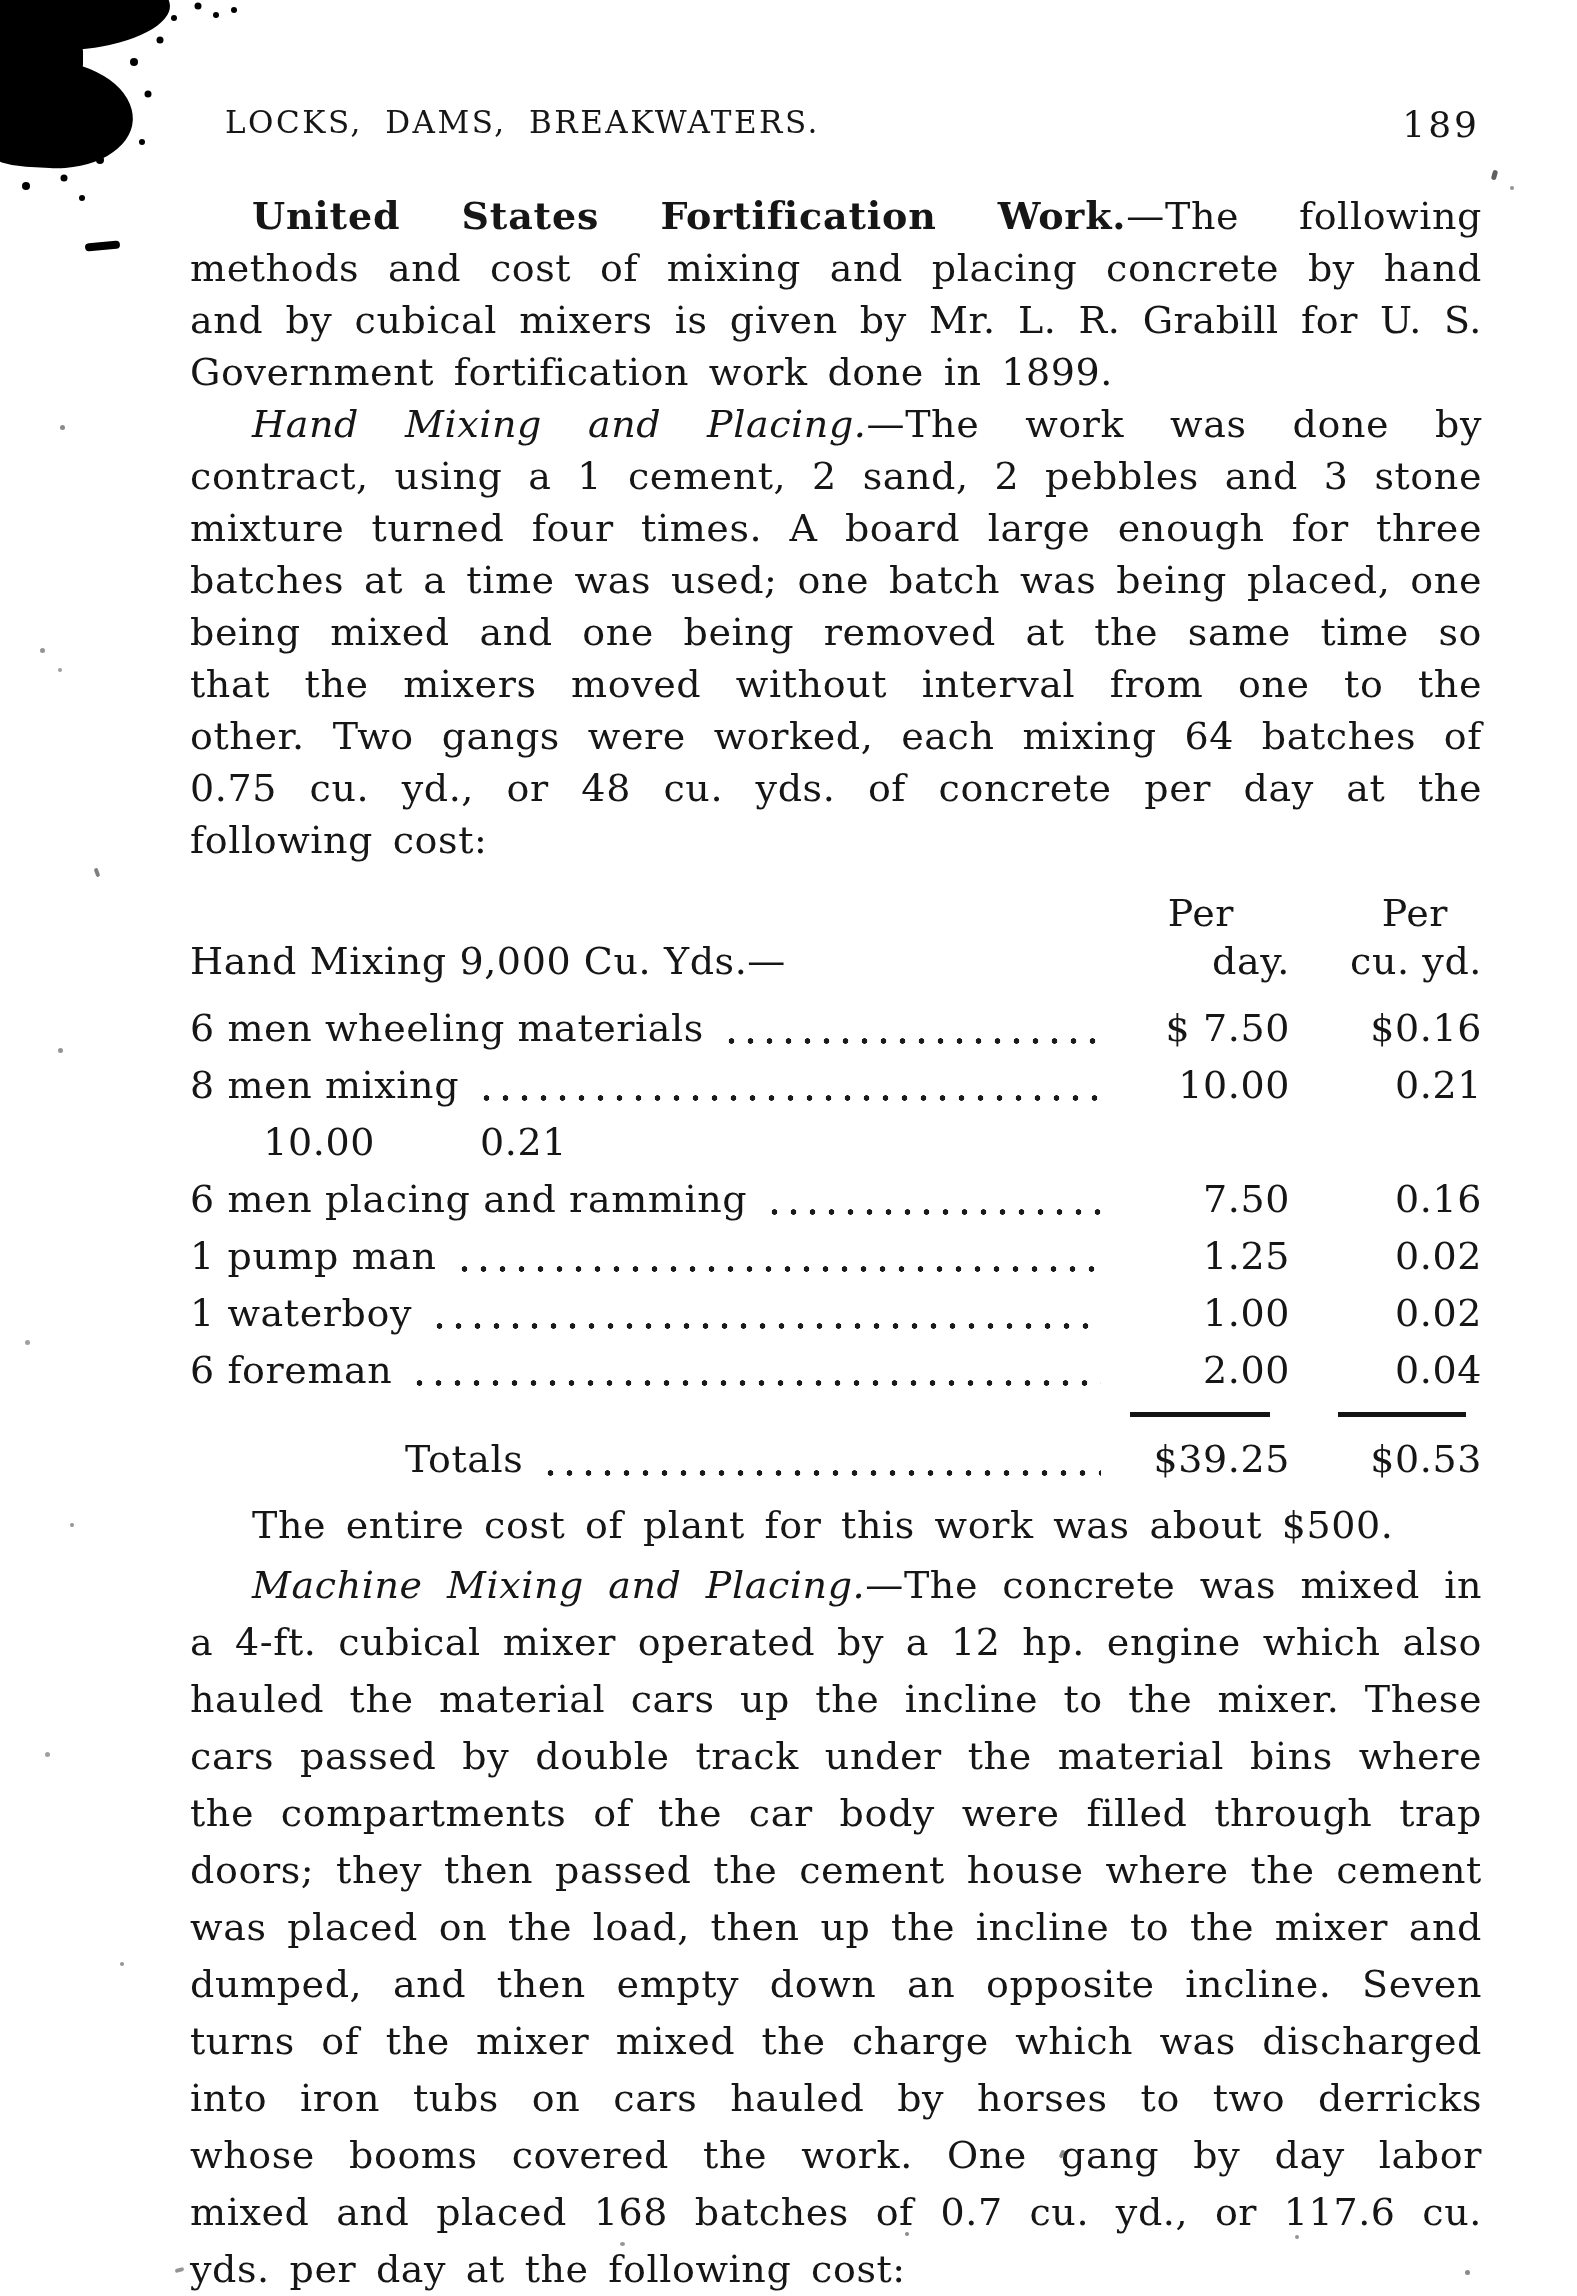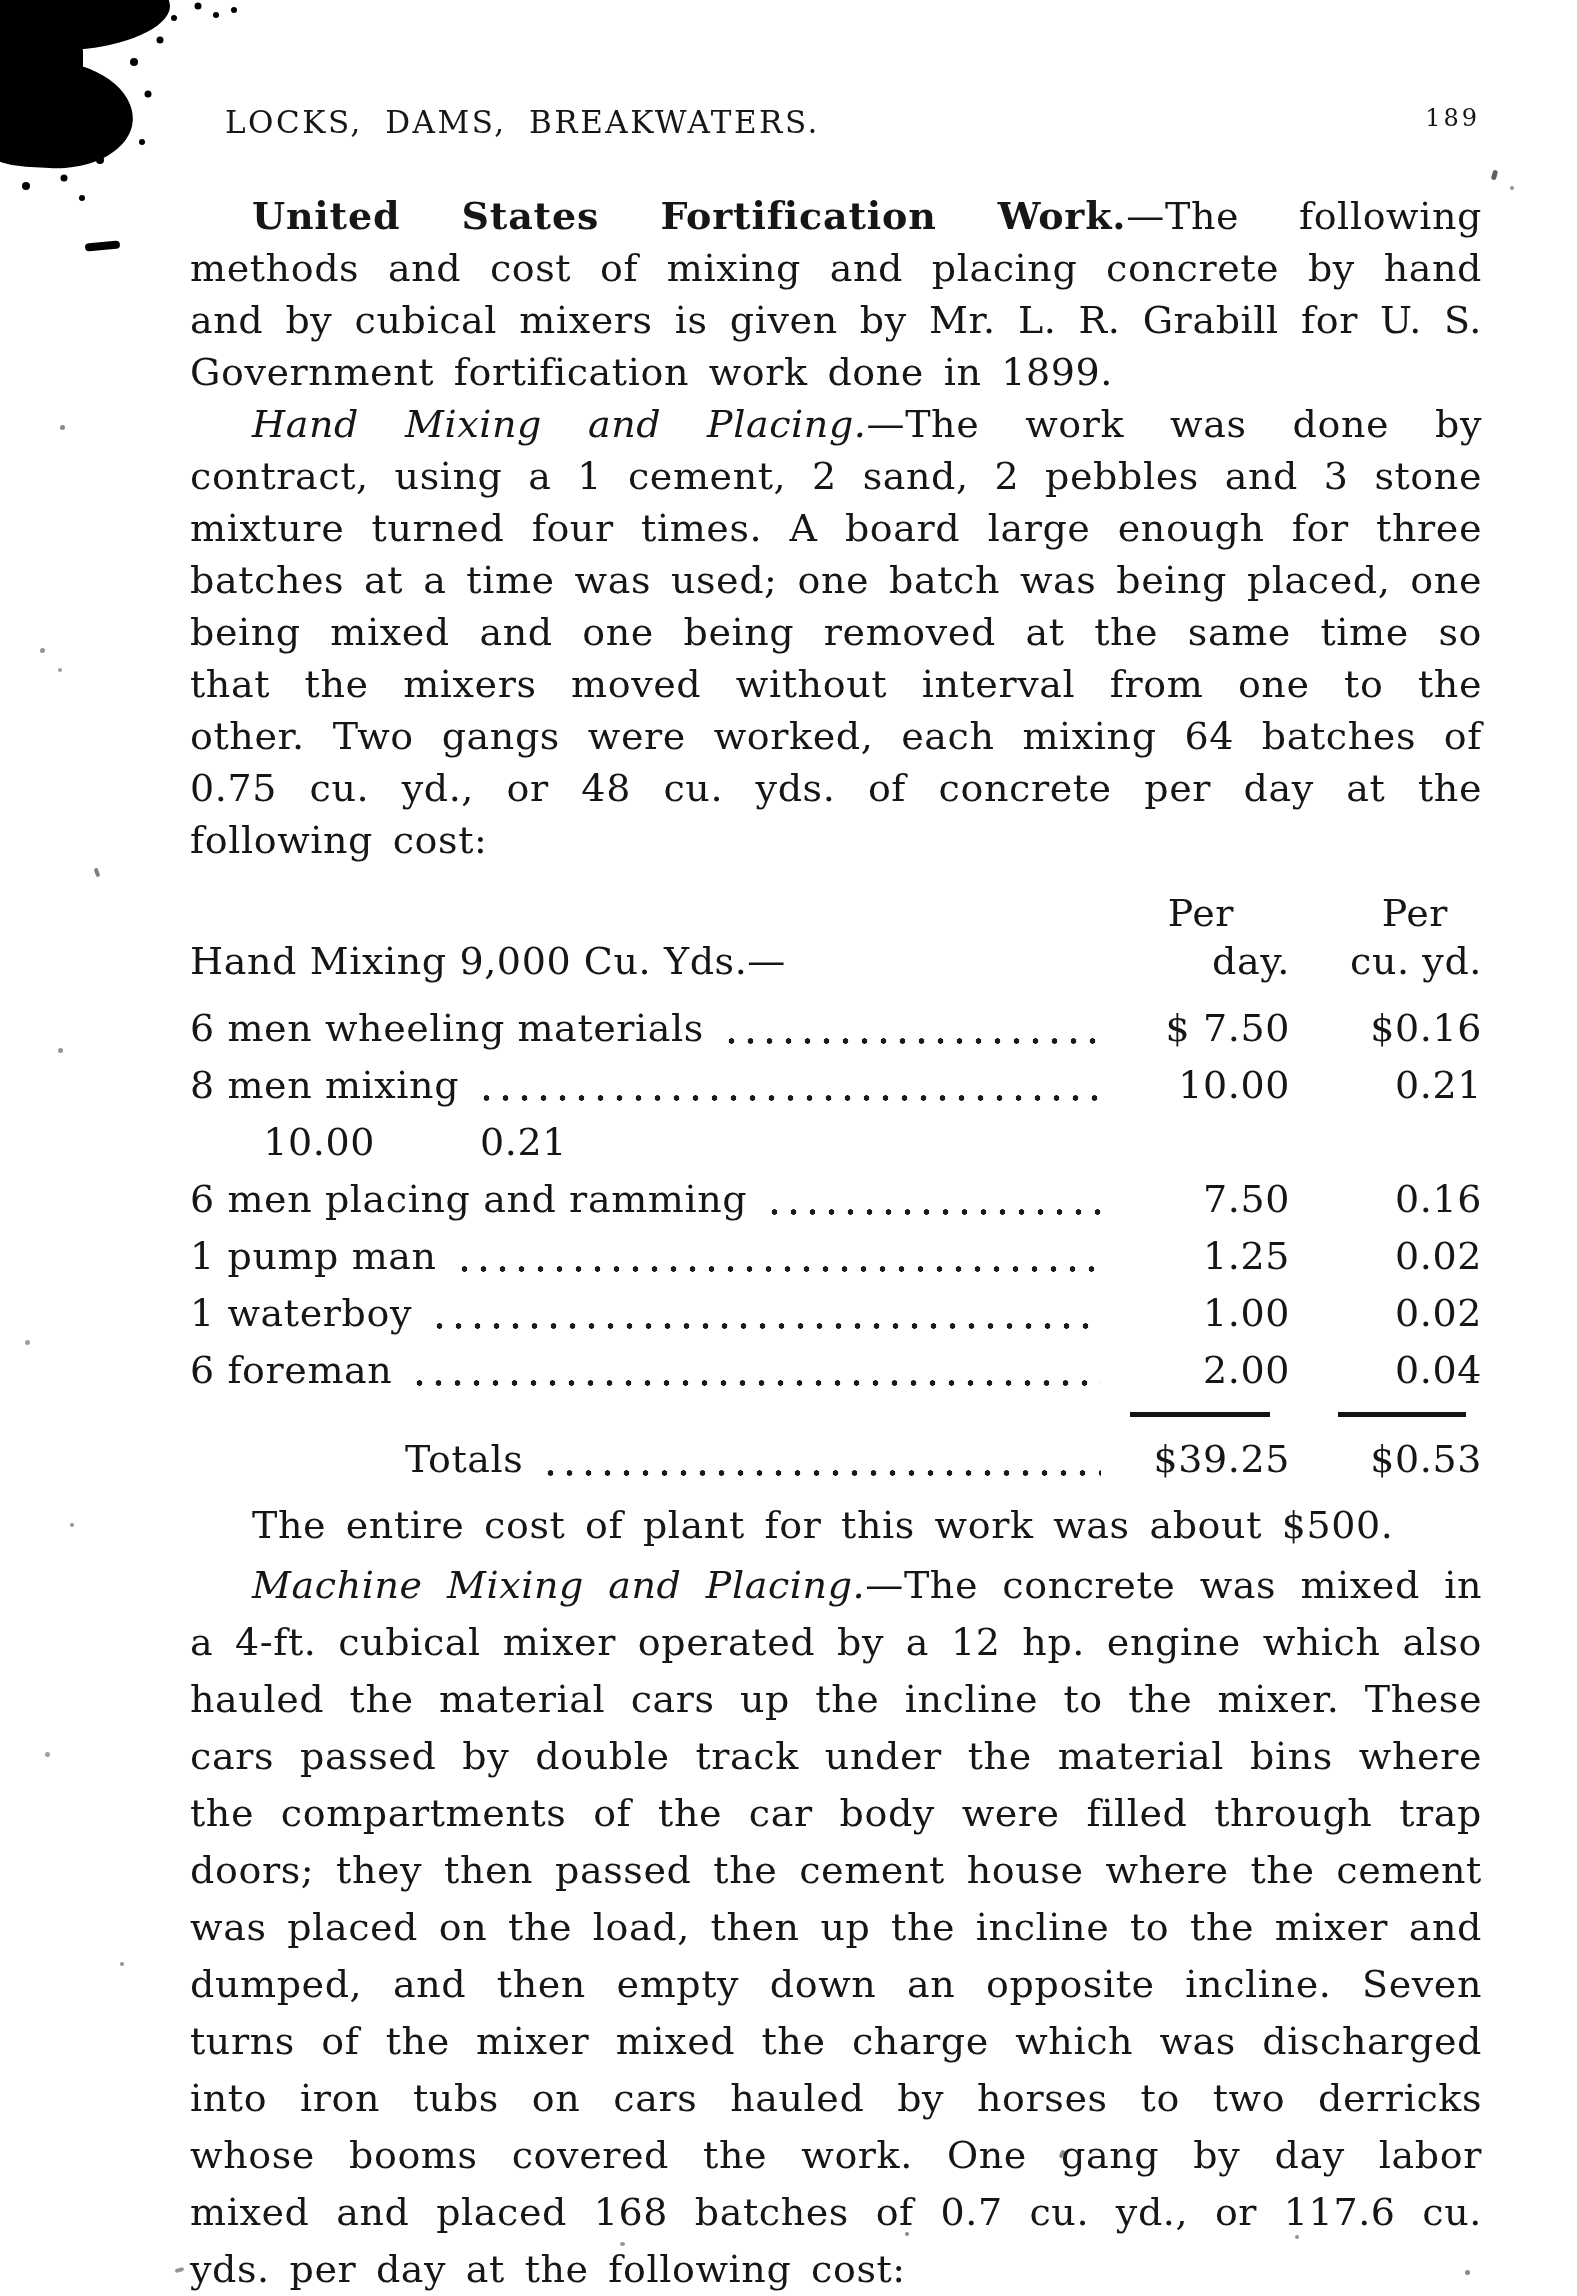--- a/index.html
+++ b/index.html
@@ -12,21 +12,21 @@
     overflow:hidden;
   }
 
   
   .running-head{position:absolute;top:104px;left:190px;width:1292px;height:60px;}
   .head-title{
     position:absolute;left:0;right:0;text-align:left;
     font-size:31px;letter-spacing:2.5px;word-spacing:10px;
     transform:translateX(35px);
   }
-  .page-num{position:absolute;right:2px;top:0;font-size:24px;letter-spacing:3px;margin-left:40px;}
+  .page-num{position:absolute;right:2px;top:0;font-size:36px;letter-spacing:3px;margin-left:40px;}
 
   
   .content{position:absolute;left:190px;top:190px;width:1292px;}
   .para{
     margin:0;font-size:38px;line-height:52px;
     text-align:justify;text-align-last:left;
     text-indent:62px;word-spacing:7px;letter-spacing:0.6px;
   }
   .para.machine{line-height:57px;margin-top:6px;}
   .para.plant{margin-top:10px;}

